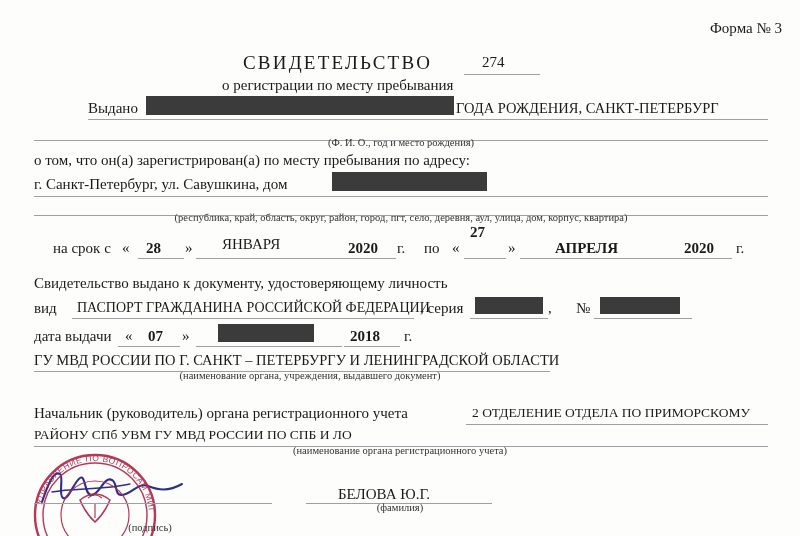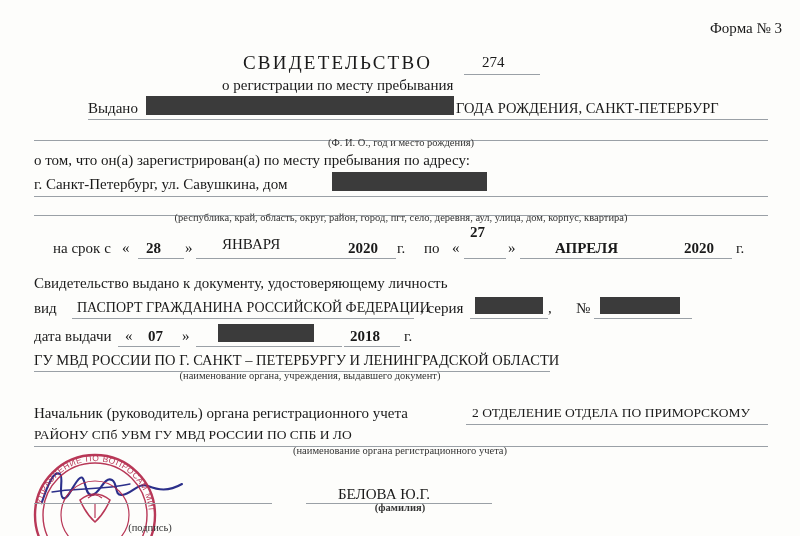--- a/index.html
+++ b/index.html
@@ -170,21 +170,21 @@
   #line-chief1 { left: 466px; top: 424px; width: 302px; }
   #chief-org2 { left: 34px; top: 427px; font-size: 13.5px; }
   #line-chief2 { left: 34px; top: 446px; width: 734px; }
   #cap-chief { left: 230px; top: 445px; width: 340px; font-size: 10.5px; }
 
   
   #line-sign { left: 34px; top: 503px; width: 238px; }
   #cap-sign { left: 90px; top: 502px; width: 120px; font-size: 10.5px; margin-top: 20px; }
   #surname { left: 338px; top: 486px; font-size: 15px; }
   #line-surname { left: 306px; top: 503px; width: 186px; }
-  #cap-surname { left: 340px; top: 502px; width: 120px; font-size: 10.5px; font-weight: bold; }
+  #cap-surname { left: 340px; top: 502px; width: 120px; font-size: 10.5px; }
 
   
   #signature {
     position: absolute;
     left: 34px;
     top: 462px;
     width: 190px;
     height: 48px;
   }
   

